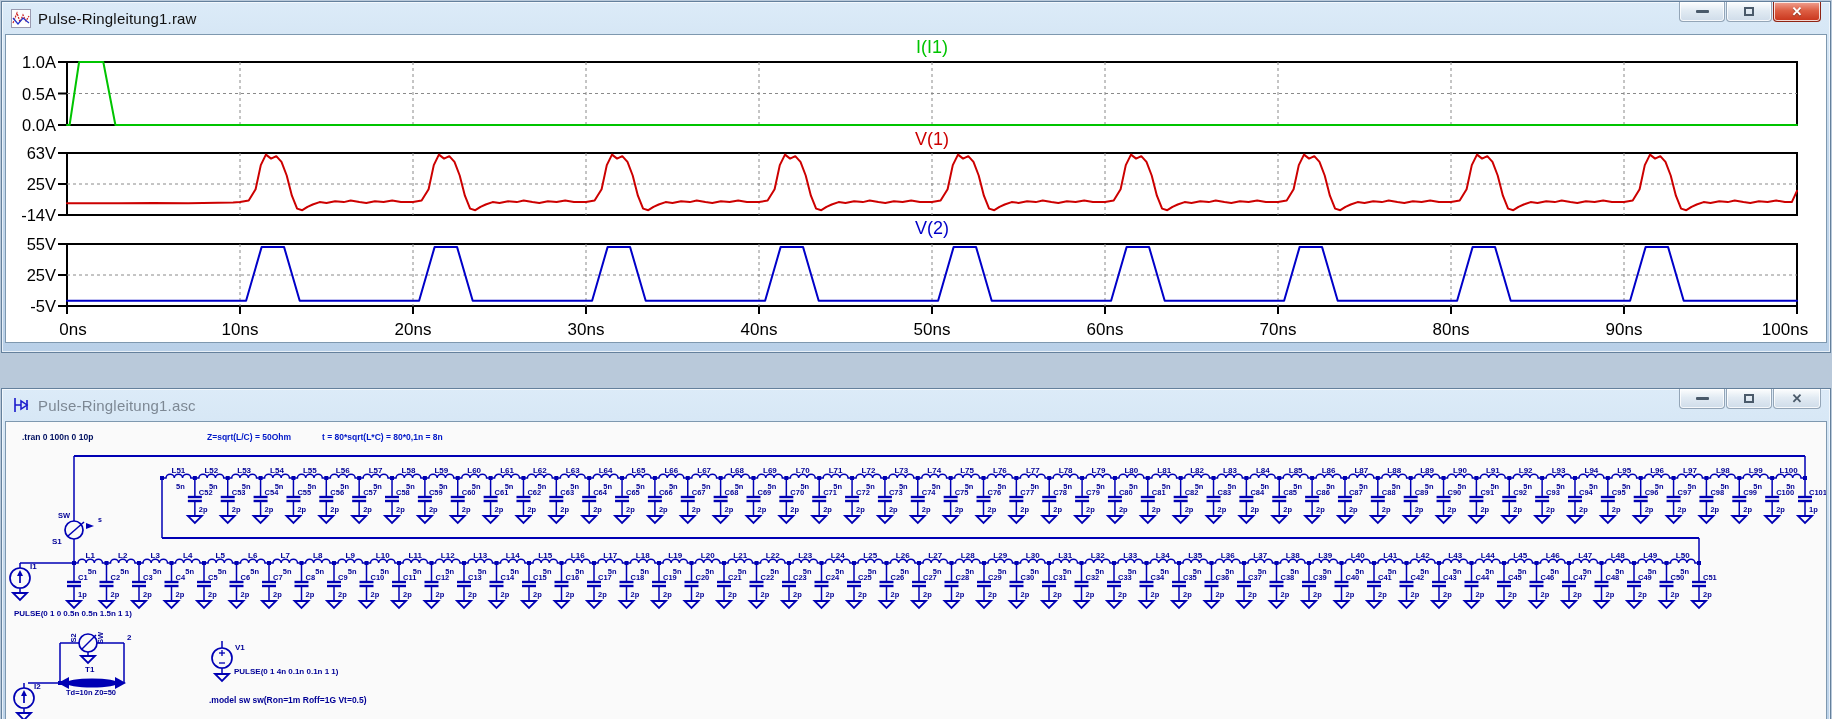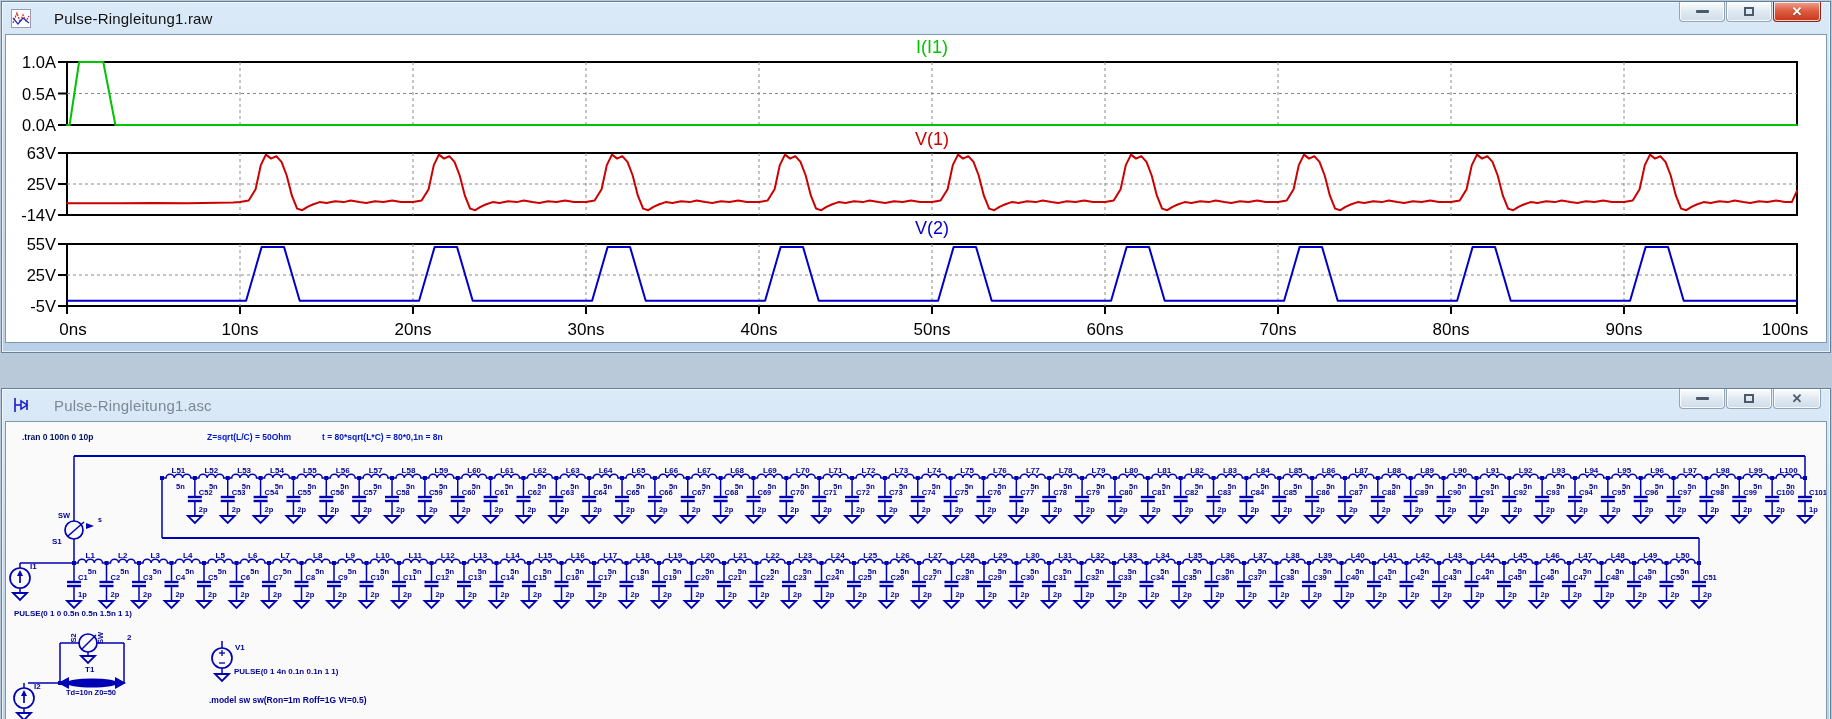--- a/index.html
+++ b/index.html
@@ -6,21 +6,21 @@
   html,body { width:1832px; height:719px; overflow:hidden; }
   body { background:#b9c9da; font-family:"Liberation Sans", sans-serif; position:relative; }
 
   .win { position:absolute; border:1px solid #64809c;
          background:linear-gradient(#dcebf8,#c3d8ec 40%,#b9d0e8);
          box-shadow: inset 0 0 0 1px rgba(255,255,255,.65); }
   #raw-win { left:1px; top:1px; width:1830px; height:352px; }
   #asc-win { left:1px; top:356px; width:1830px; height:418px;margin-top:32px; }
 
   .titlebar { position:relative; height:32px; display:flex; align-items:center;
-              padding-left:9px;gap:16px; }
+              padding-left:9px; }
   .fileicon { width:20px; height:19px; margin-right:7px; flex:0 0 auto; }
   .title { font-size:15px; color:#111; letter-spacing:.2px; }
   #asc-win .title { color:#7d8894; }
 
   .btns { position:absolute; top:0; right:9px; display:flex; }
   .wbtn { width:46px; height:20px; margin-left:1px; display:flex; align-items:center; justify-content:center;
           border:1px solid #93a5b7; border-top:none; border-radius:0 0 4px 4px;
           background:linear-gradient(#fdfefe,#e2ebf3 45%,#cfdce9);
           box-shadow: inset 0 0 0 1px rgba(255,255,255,.8); }
   .wbtn.closebtn { width:48px; }

